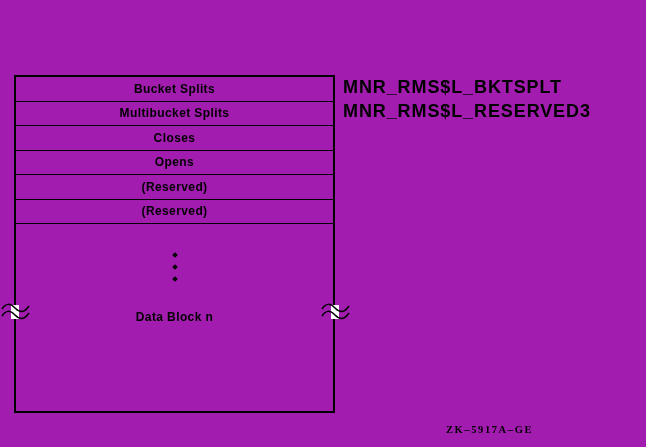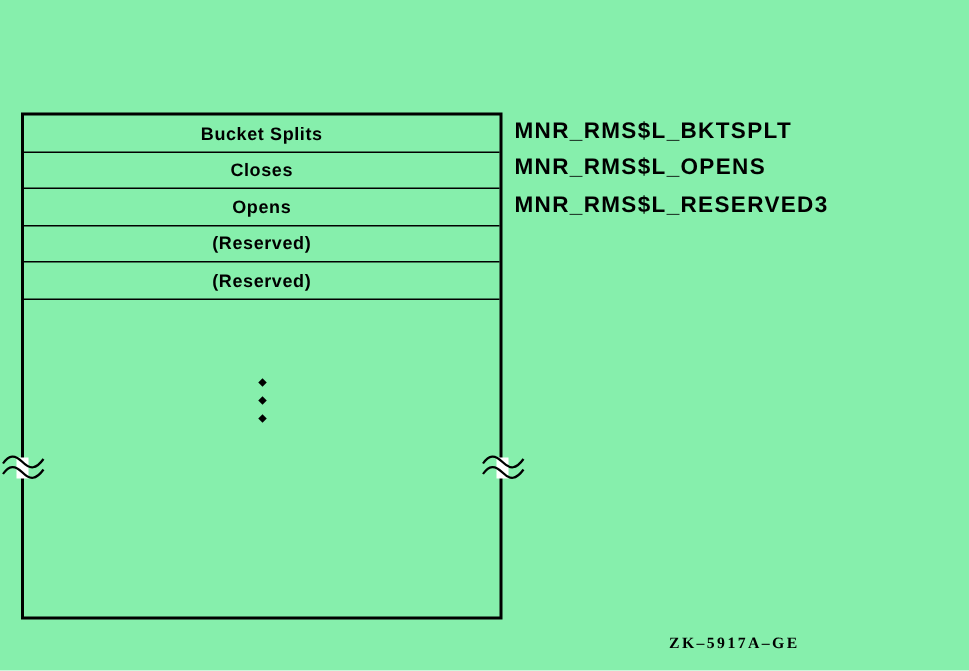--- a/index.html
+++ b/index.html
@@ -4,21 +4,21 @@
 <style>
   html, body {
     margin: 0;
     padding: 0;
     background: #ffffff;
   }
   .canvas {
     position: relative;
     width: 646px;
     height: 447px;
-    background: #86efac;
+    background: #a21caf;
     font-family: "Liberation Sans", sans-serif;
     color: #000000;
     overflow: hidden;
   }
   
   .struct-box {
     position: absolute;
     left: 14px;
     top: 75px;
     width: 321px;
@@ -64,21 +64,21 @@
   
   .symbol-col {
     position: absolute;
     left: 343px;
     top: 75px;
   }
   .symbol-row {
     height: 24.5px;
     display: flex;
     align-items: center;
-    font-size: 15px;
+    font-size: 18px;
     font-weight: bold;
     letter-spacing: 0.9px;
     white-space: nowrap;
   }
   
   .break-mark {
     position: absolute;
     width: 30px;
     height: 22px;
     top: 301px;
@@ -100,52 +100,55 @@
 </head>
 <body>
 
 <div class="canvas">
 
   <div class="struct-box">
     <div class="field-row">
       <span>Bucket Splits</span>
     </div>
     <div class="field-row">
+      <span>Multibucket Splits</span>
+    </div>
+    <div class="field-row">
       <span>Closes</span>
     </div>
     <div class="field-row">
       <span>Opens</span>
     </div>
     <div class="field-row">
       <span>(Reserved)</span>
     </div>
     <div class="field-row">
       <span>(Reserved)</span>
     </div>
 
     <div class="ellipsis">
       <div class="dot"></div>
       <div class="dot"></div>
       <div class="dot"></div>
     </div>
+    <div class="data-block-label">Data Block n</div>
   </div>
 
   <svg class="break-mark left" viewBox="0 0 30 22" xmlns="http://www.w3.org/2000/svg">
     <rect x="10" y="4" width="8" height="14" fill="#ffffff"></rect>
     <path d="M1 8 C5 2, 9 2, 14 7 S 23 12, 28 5" fill="none" stroke="#000000" stroke-width="1.5"></path>
     <path d="M1 15 C5 9, 9 9, 14 14 S 23 19, 28 12" fill="none" stroke="#000000" stroke-width="1.5"></path>
   </svg>
 
   <svg class="break-mark right" viewBox="0 0 30 22" xmlns="http://www.w3.org/2000/svg">
     <rect x="10" y="4" width="8" height="14" fill="#ffffff"></rect>
     <path d="M1 8 C5 2, 9 2, 14 7 S 23 12, 28 5" fill="none" stroke="#000000" stroke-width="1.5"></path>
     <path d="M1 15 C5 9, 9 9, 14 14 S 23 19, 28 12" fill="none" stroke="#000000" stroke-width="1.5"></path>
   </svg>
 
   <div class="symbol-col">
     <div class="symbol-row">MNR_RMS$L_BKTSPLT</div>
-    <div class="symbol-row">MNR_RMS$L_OPENS</div>
     <div class="symbol-row">MNR_RMS$L_RESERVED3</div>
   </div>
 
   <div class="figure-number">ZK–5917A–GE</div>
 
 </div>
 
 </body></html>

